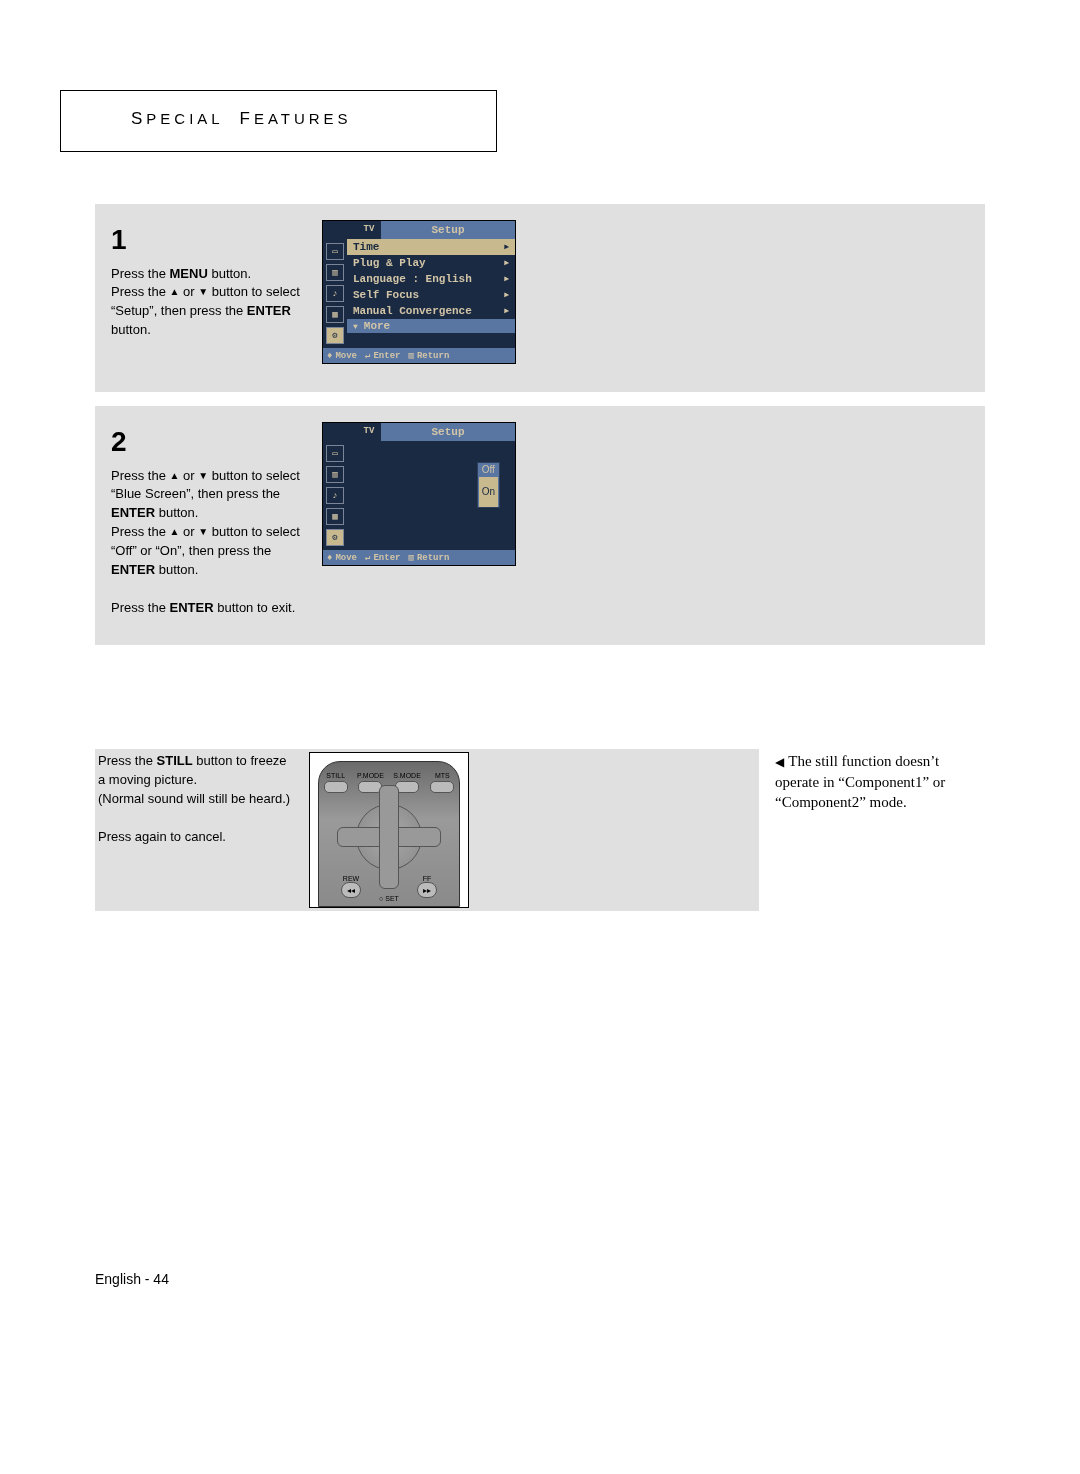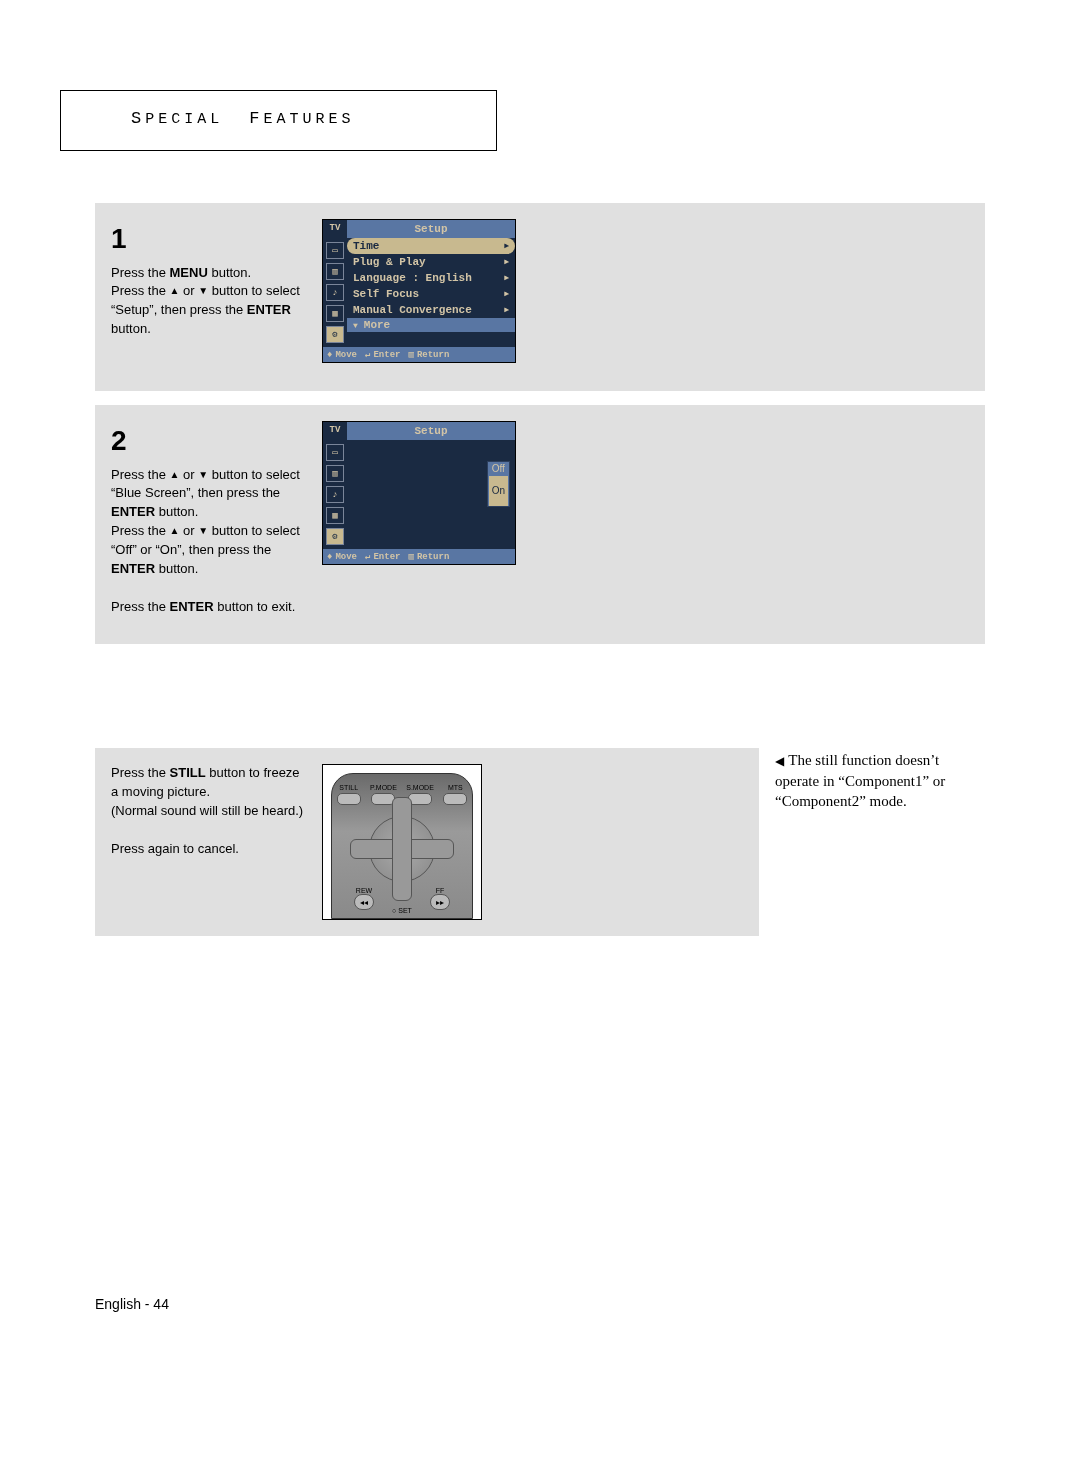--- a/index.html
+++ b/index.html
@@ -12,21 +12,21 @@
   }
   .page {
     padding: 90px 95px 60px 95px;
   }
   .chapter-box {
     border: 1.5px solid #000;
     width: 335px;
     padding: 18px 30px 22px 70px;
     margin-left: -35px;
     margin-bottom: 52px;
-    font-family: Liberation Mono, monospace;
+    font-family: Liberation Sans, sans-serif;
     letter-spacing: 4px;
     font-size: 15px;
     font-variant: small-caps;
   }
   .chapter-box .cap {
     font-size: 17px;
   }
   h2 {
     font-size: 25px;
     font-family: Arial, Helvetica, sans-serif;
@@ -67,20 +67,21 @@
     width: 192px;
     border: 1.5px solid #000;
     font-family: 'Courier New', monospace;
     font-size: 11px;
     font-weight: bold;
     color: #d2c4a6;
     background: #1a2a42;
   }
   .osd-header {
     display: flex;
+    padding-left: 34px;
   }
   .osd-tv {
     width: 24px;
     text-align: center;
     padding: 3px 0 0 0;
     color: #d2c4a6;
     background: #1a2a42;
     font-size: 9px;
   }
   .osd-title {
@@ -115,21 +116,20 @@
     color: #1a2a42;
   }
   .osd-menu {
     flex: 1;
     padding: 0;
   }
   .menu-row {
     display: flex;
     padding: 1px 6px 1px 6px;
     line-height: 14px;
-    border-radius: 8px;
   }
   .menu-row.hl {
     background: #c8b98f;
     color: #1a2a42;
   }
   .menu-label {
     flex: 1;
   }
   .menu-arrow {
     width: 10px;
@@ -156,21 +156,21 @@
   .osd-footer span {
     display: inline-flex;
     align-items: center;
     gap: 3px;
   }
   .foot-sym {
     font-size: 9px;
   }
   .select-popup {
     position: absolute;
-    right: 6px;
+    right: 16px;
     top: 40px;
     background: #5976a3;
     color: #d2c4a6;
     padding: 0 4px;
     font-size: 10px;
     line-height: 14px;
     border: 1px solid #2c3e5c;
   }
   .select-popup .sel {
     background: #c8b98f;
@@ -183,21 +183,21 @@
   }
 
   
   .freeze-row {
     display: flex;
     gap: 16px;
     align-items: flex-start;
   }
   .freeze-panel {
     background: #e0e0e0;
-    padding: 16px;
+    padding: 3px;
     display: flex;
     gap: 16px;
     align-items: flex-start;
     flex: 1;
   }
   .freeze-text {
     flex: 0 0 195px;
     font-size: 13px;
     line-height: 1.45;
   }

